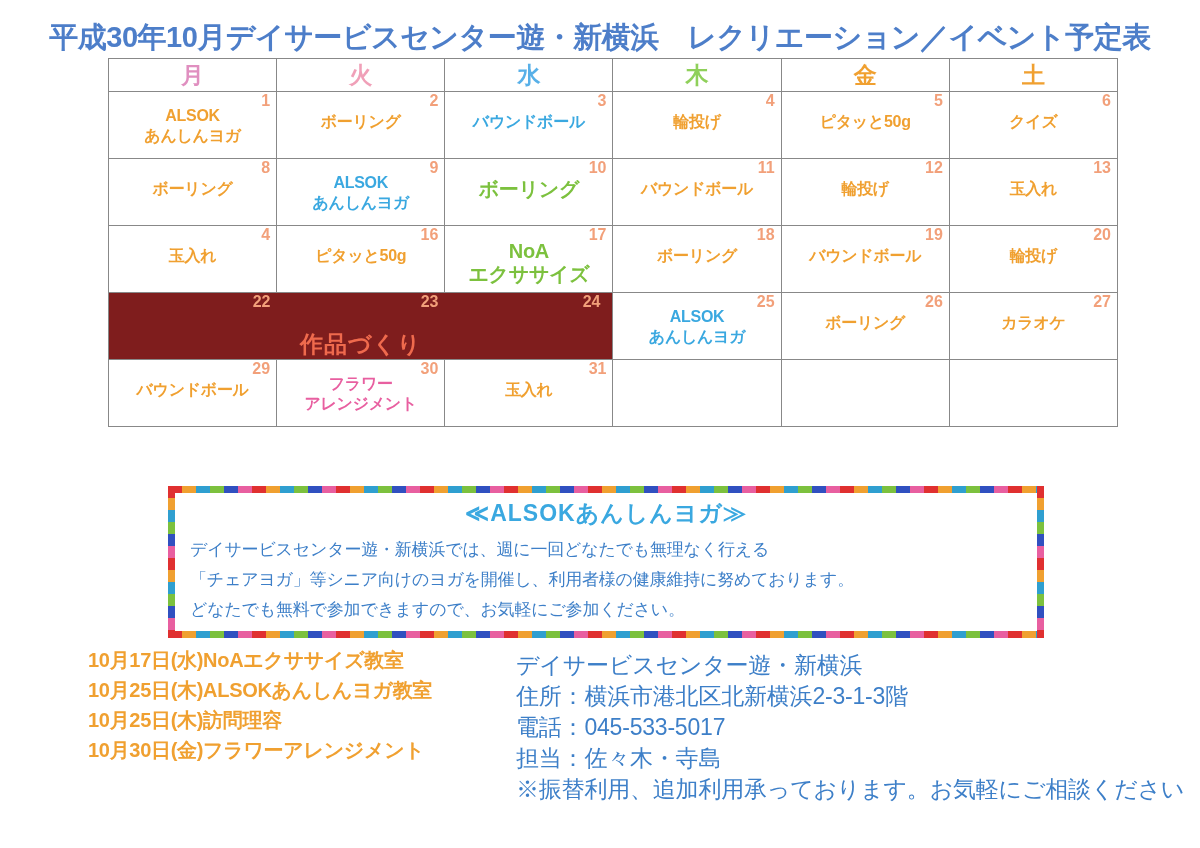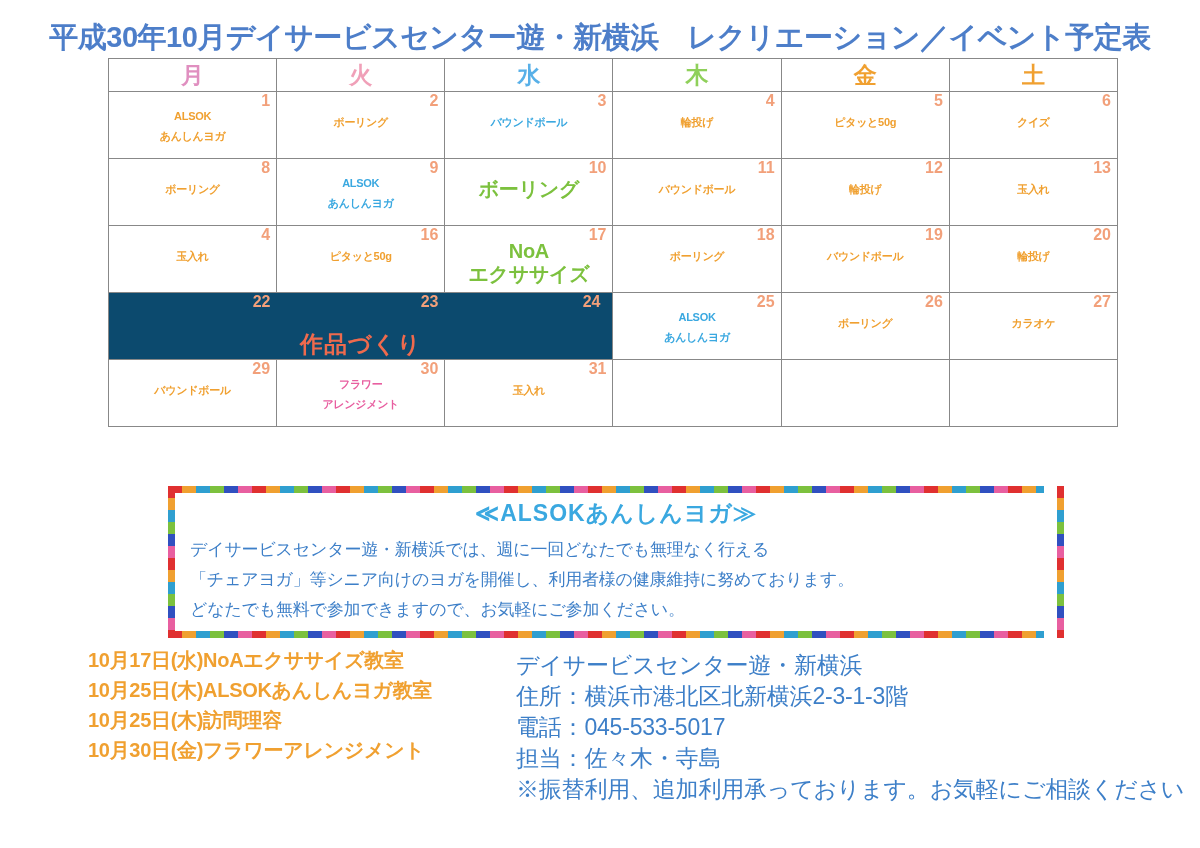--- a/index.html
+++ b/index.html
@@ -75,56 +75,55 @@
     font-weight: bold;
     color: #f2a07a;
     line-height: 16px;
   }
   .event {
     position: absolute;
     left: 0;
     right: 0;
     top: 20px;
     text-align: center;
-    font-size: 11px;
+    font-size: 16px;
     font-weight: bold;
     line-height: 20px;
     letter-spacing: -0.3px;
   }
   .event.two-line { top: 14px; }
   .event.big { font-size: 20px; top: 20px; }
   .event.big2 { font-size: 20px; top: 14px; line-height: 23px; }
 
   .c-orange { color: #f0a030; }
   .c-blue   { color: #3aa8e0; }
   .c-green  { color: #7cc13e; }
   .c-magenta{ color: #e85fa0; }
 
   .craft-cell {
-    background: #0c4a6e;
+    background: #7f1d1d;
   }
   .craft-label {
     position: absolute;
     left: 0; right: 0;
     top: 36px;
     text-align: center;
     font-size: 23px;
     font-weight: bold;
     color: #ef6a4d;
     letter-spacing: 1px;
   }
 
   
   .yoga-box {
     position: absolute;
     left: 168px;
     top: 486px;
     width: 876px;
     height: 152px;
-    padding-left: 20px;
   }
   .dash-edge {
     position: absolute;
     background-image: repeating-linear-gradient(90deg,
         #e03030 0 14px, #f0a030 14px 28px, #2f9fd0 28px 42px,
         #7cc13e 42px 56px, #3050c0 56px 70px, #e85fa0 70px 84px);
     height: 7px;
   }
   .dash-edge.vert {
     background-image: repeating-linear-gradient(180deg,

